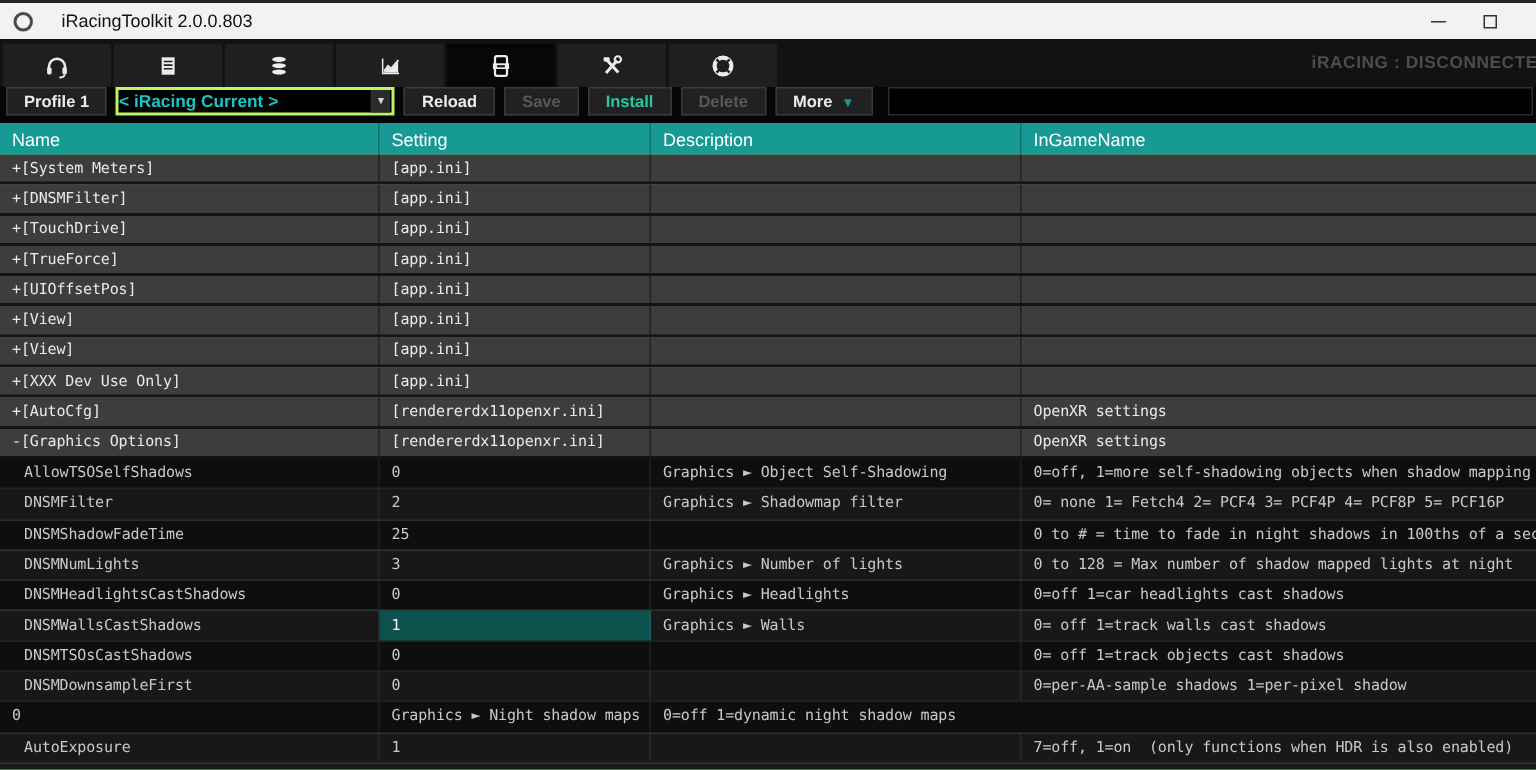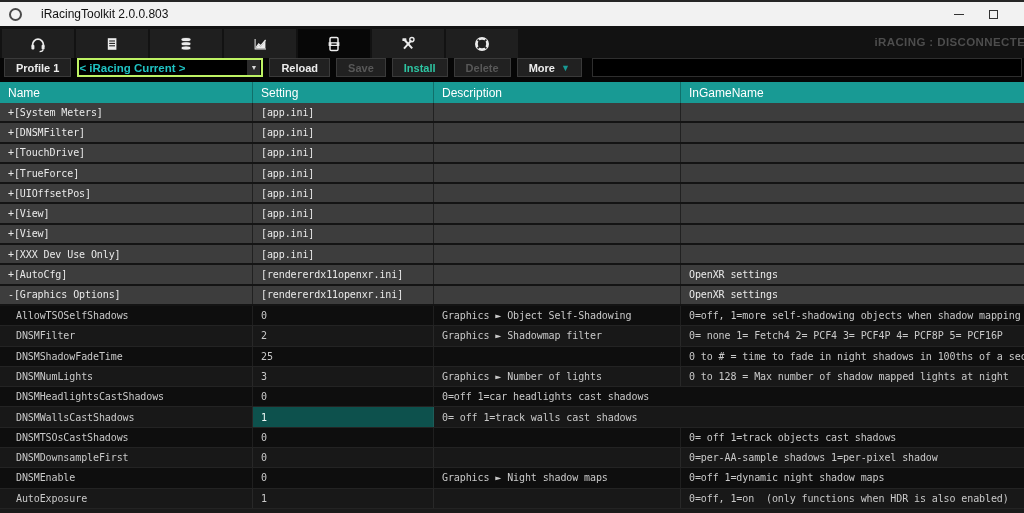--- a/index.html
+++ b/index.html
@@ -247,52 +247,53 @@
       <div class="trow item even">
         <div class="cell c-name">DNSMNumLights</div>
         <div class="cell c-setting">3</div>
         <div class="cell c-ingame">Graphics ► Number of lights</div>
         <div class="cell c-desc">0 to 128 = Max number of shadow mapped lights at night</div>
       </div>
 
       <div class="trow item odd">
         <div class="cell c-name">DNSMHeadlightsCastShadows</div>
         <div class="cell c-setting">0</div>
+        <div class="cell c-ingame">Graphics ► Headlights</div>
         <div class="cell c-desc">0=off 1=car headlights cast shadows</div>
       </div>
 
       <div class="trow item even selected">
         <div class="cell c-name">DNSMWallsCastShadows</div>
         <div class="cell c-setting">1</div>
+        <div class="cell c-ingame">Graphics ► Walls</div>
         <div class="cell c-desc">0= off 1=track walls cast shadows</div>
       </div>
 
       <div class="trow item odd">
         <div class="cell c-name">DNSMTSOsCastShadows</div>
         <div class="cell c-setting">0</div>
         <div class="cell c-ingame"></div>
         <div class="cell c-desc">0= off 1=track objects cast shadows</div>
       </div>
 
       <div class="trow item even">
         <div class="cell c-name">DNSMDownsampleFirst</div>
         <div class="cell c-setting">0</div>
         <div class="cell c-ingame"></div>
         <div class="cell c-desc">0=per-AA-sample shadows 1=per-pixel shadow</div>
       </div>
 
       <div class="trow item odd">
-        <div class="cell c-name">DNSMEnable</div>
         <div class="cell c-setting">0</div>
         <div class="cell c-ingame">Graphics ► Night shadow maps</div>
         <div class="cell c-desc">0=off 1=dynamic night shadow maps</div>
       </div>
 
       <div class="trow item even">
         <div class="cell c-name">AutoExposure</div>
         <div class="cell c-setting">1</div>
         <div class="cell c-ingame"></div>
-        <div class="cell c-desc">0=off, 1=on  (only functions when HDR is also enabled)</div>
+        <div class="cell c-desc">7=off, 1=on  (only functions when HDR is also enabled)</div>
       </div>
     <div class="fillrow"></div>
     </div>
 
 </div>
 
 </body></html>

